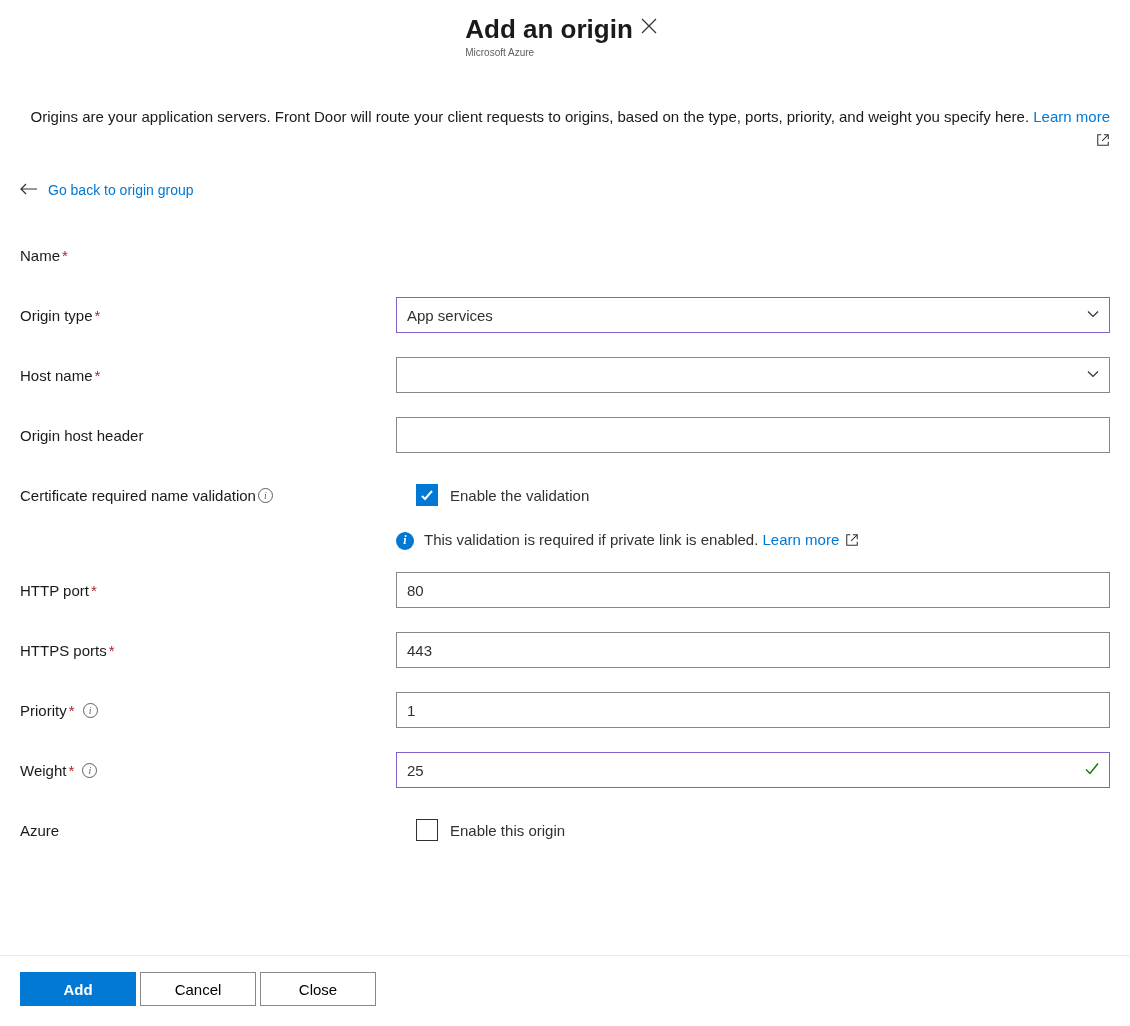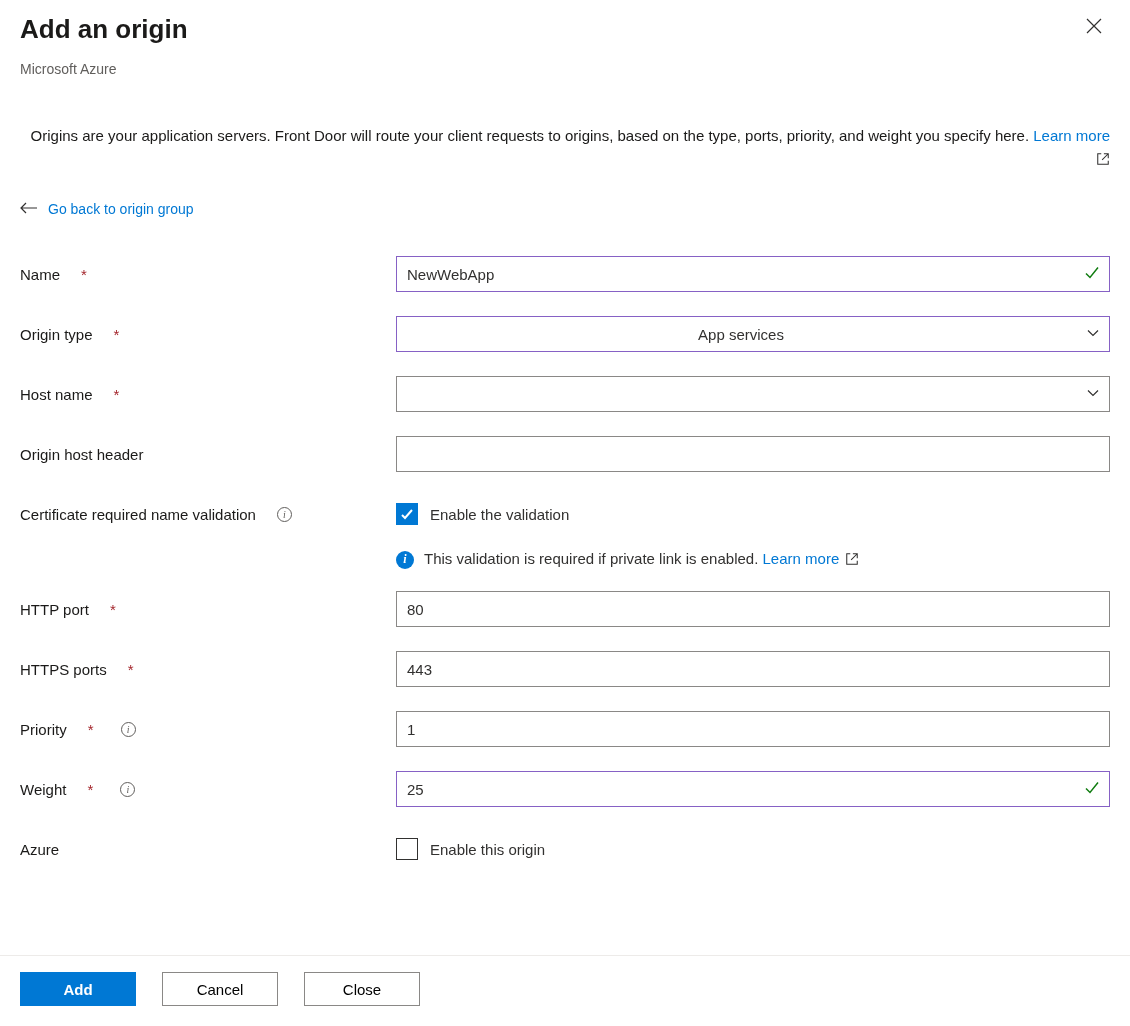--- a/index.html
+++ b/index.html
@@ -6,65 +6,65 @@
     body {
       font-family: 'Segoe UI', Tahoma, sans-serif;
       font-size: 14px;
       color: #323130;
       background: #fff;
       width: 1130px;
       height: 1026px;
       position: relative;
       padding: 14px 20px 0 20px;
     }
-    .header { display: flex; justify-content: space-between; align-items: flex-start; }
+    .header { display: flex; justify-content: center; align-items: flex-start; }
     .title { font-size: 26px; font-weight: 600; color: #1b1a19; }
-    .subtitle { font-size: 14px; color: #605e5c; margin-top: 16px; }
+    .subtitle { font-size: 10px; color: #605e5c; margin-top: 2px; }
     .close-x { font-size: 22px; color: #323130; cursor: pointer; padding: 2px 8px; line-height: 1; }
     .description { font-size: 15px; color: #1b1a19; margin-top: 48px; line-height: 1.5; text-align: right; }
     .link { color: #0078d4; cursor: pointer; text-decoration: none; }
     .ext-icon { display: inline-block; vertical-align: -2px; margin-left: 2px; }
     .back-row { margin-top: 28px; display: flex; align-items: center; gap: 10px; }
     .arrow-left { font-size: 16px; color: #323130; }
     .form { margin-top: 38px; }
     .form-row { display: flex; align-items: center; min-height: 36px; margin-bottom: 24px; }
-    .form-label { width: 376px; font-size: 15px; color: #1b1a19; display: flex; align-items: center; gap: 21px; }
+    .form-label { width: 376px; font-size: 15px; color: #1b1a19; display: flex; align-items: center; gap: 2px; }
     .req { color: #a4262c; }
     .info-icon {
       display: inline-flex; align-items: center; justify-content: center;
       width: 15px; height: 15px; border: 1px solid #605e5c; border-radius: 50%;
       font-size: 10px; color: #605e5c; font-style: italic; font-family: Georgia, serif;
     }
     .form-control { flex: 1; position: relative; }
     .text-input, .select-like {
       width: 100%; height: 36px; padding: 0 34px 0 10px;
       border: 1px solid #8a8886; font-size: 15px; color: #323130;
       background: #fff; outline: none;
     }
     .purple-border { border-color: #8661c5 !important; }
     .chevron { position: absolute; right: 10px; top: 50%; transform: translateY(-50%); pointer-events: none; }
     .check-valid { position: absolute; right: 10px; top: 50%; transform: translateY(-50%); }
-    .checkbox-row { display: flex; align-items: center; gap: 12px; }
+    .checkbox-row { display: flex; align-items: center; gap: 12px; margin-left: 20px; }
     .checkbox {
       width: 22px; height: 22px; border: 1px solid #323130; background: #fff;
       display: inline-flex; align-items: center; justify-content: center; cursor: pointer;
     }
     .checkbox.checked { background: #0078d4; border-color: #0078d4; }
     .checkbox-label { font-size: 15px; }
     .info-row { display: flex; align-items: center; gap: 10px; margin-left: 376px; margin-top: -6px; margin-bottom: 22px; }
     .info-blue {
       display: inline-flex; align-items: center; justify-content: center;
       width: 18px; height: 18px; background: #0078d4; border-radius: 50%;
       color: #fff; font-weight: 700; font-size: 12px; font-style: italic; font-family: Georgia, serif;
     }
     .info-text { font-size: 15px; }
     .footer {
       position: absolute; left: 0; right: 0; bottom: 0;
       border-top: 1px solid #edebe9; padding: 16px 20px 20px 20px;
-      display: flex; gap: 26px;
+      display: flex; gap: 4px;
     }
     .btn {
       height: 34px; padding: 0 24px; font-size: 15px; border: 1px solid #8a8886;
       background: #fff; cursor: pointer; min-width: 116px;
     }
     .btn.primary { background: #0078d4; color: #fff; border-color: #0078d4; font-weight: 600; min-width: 116px; }
   </style>
 </head>
 <body>
 
@@ -99,37 +99,29 @@
   <a class="link">Go back to origin group</a>
 </div>
 
 <div class="form">
 
   <div class="form-row">
     <div class="form-label">
       <span>Name</span>
       <span class="req">*</span>
     </div>
-    <div class="form-control">
-      <input class="text-input purple-border" value="NewWebApp" style="">
-      <span class="check-valid">
-        <svg width="16" height="16" viewBox="0 0 16 16">
-            <path d="M2 9 L6 13 L14 3" stroke="#107c10" stroke-width="1.5" fill="none"></path>
-          </svg>
-      </span>
-    </div>
   </div>
 
   <div class="form-row">
     <div class="form-label">
       <span>Origin type</span>
       <span class="req">*</span>
     </div>
     <div class="form-control">
-      <div class="select-like purple-border" style="display:flex;align-items:center;justify-content:center;">
+      <div class="select-like purple-border" style="display:flex;align-items:center;">
         <span>App services</span>
       </div>
       <span class="chevron">
         <svg width="14" height="14" viewBox="0 0 14 14">
             <path d="M2 5 L7 10 L12 5" stroke="#323130" stroke-width="1.2" fill="none"></path>
           </svg>
       </span>
     </div>
   </div>
 

